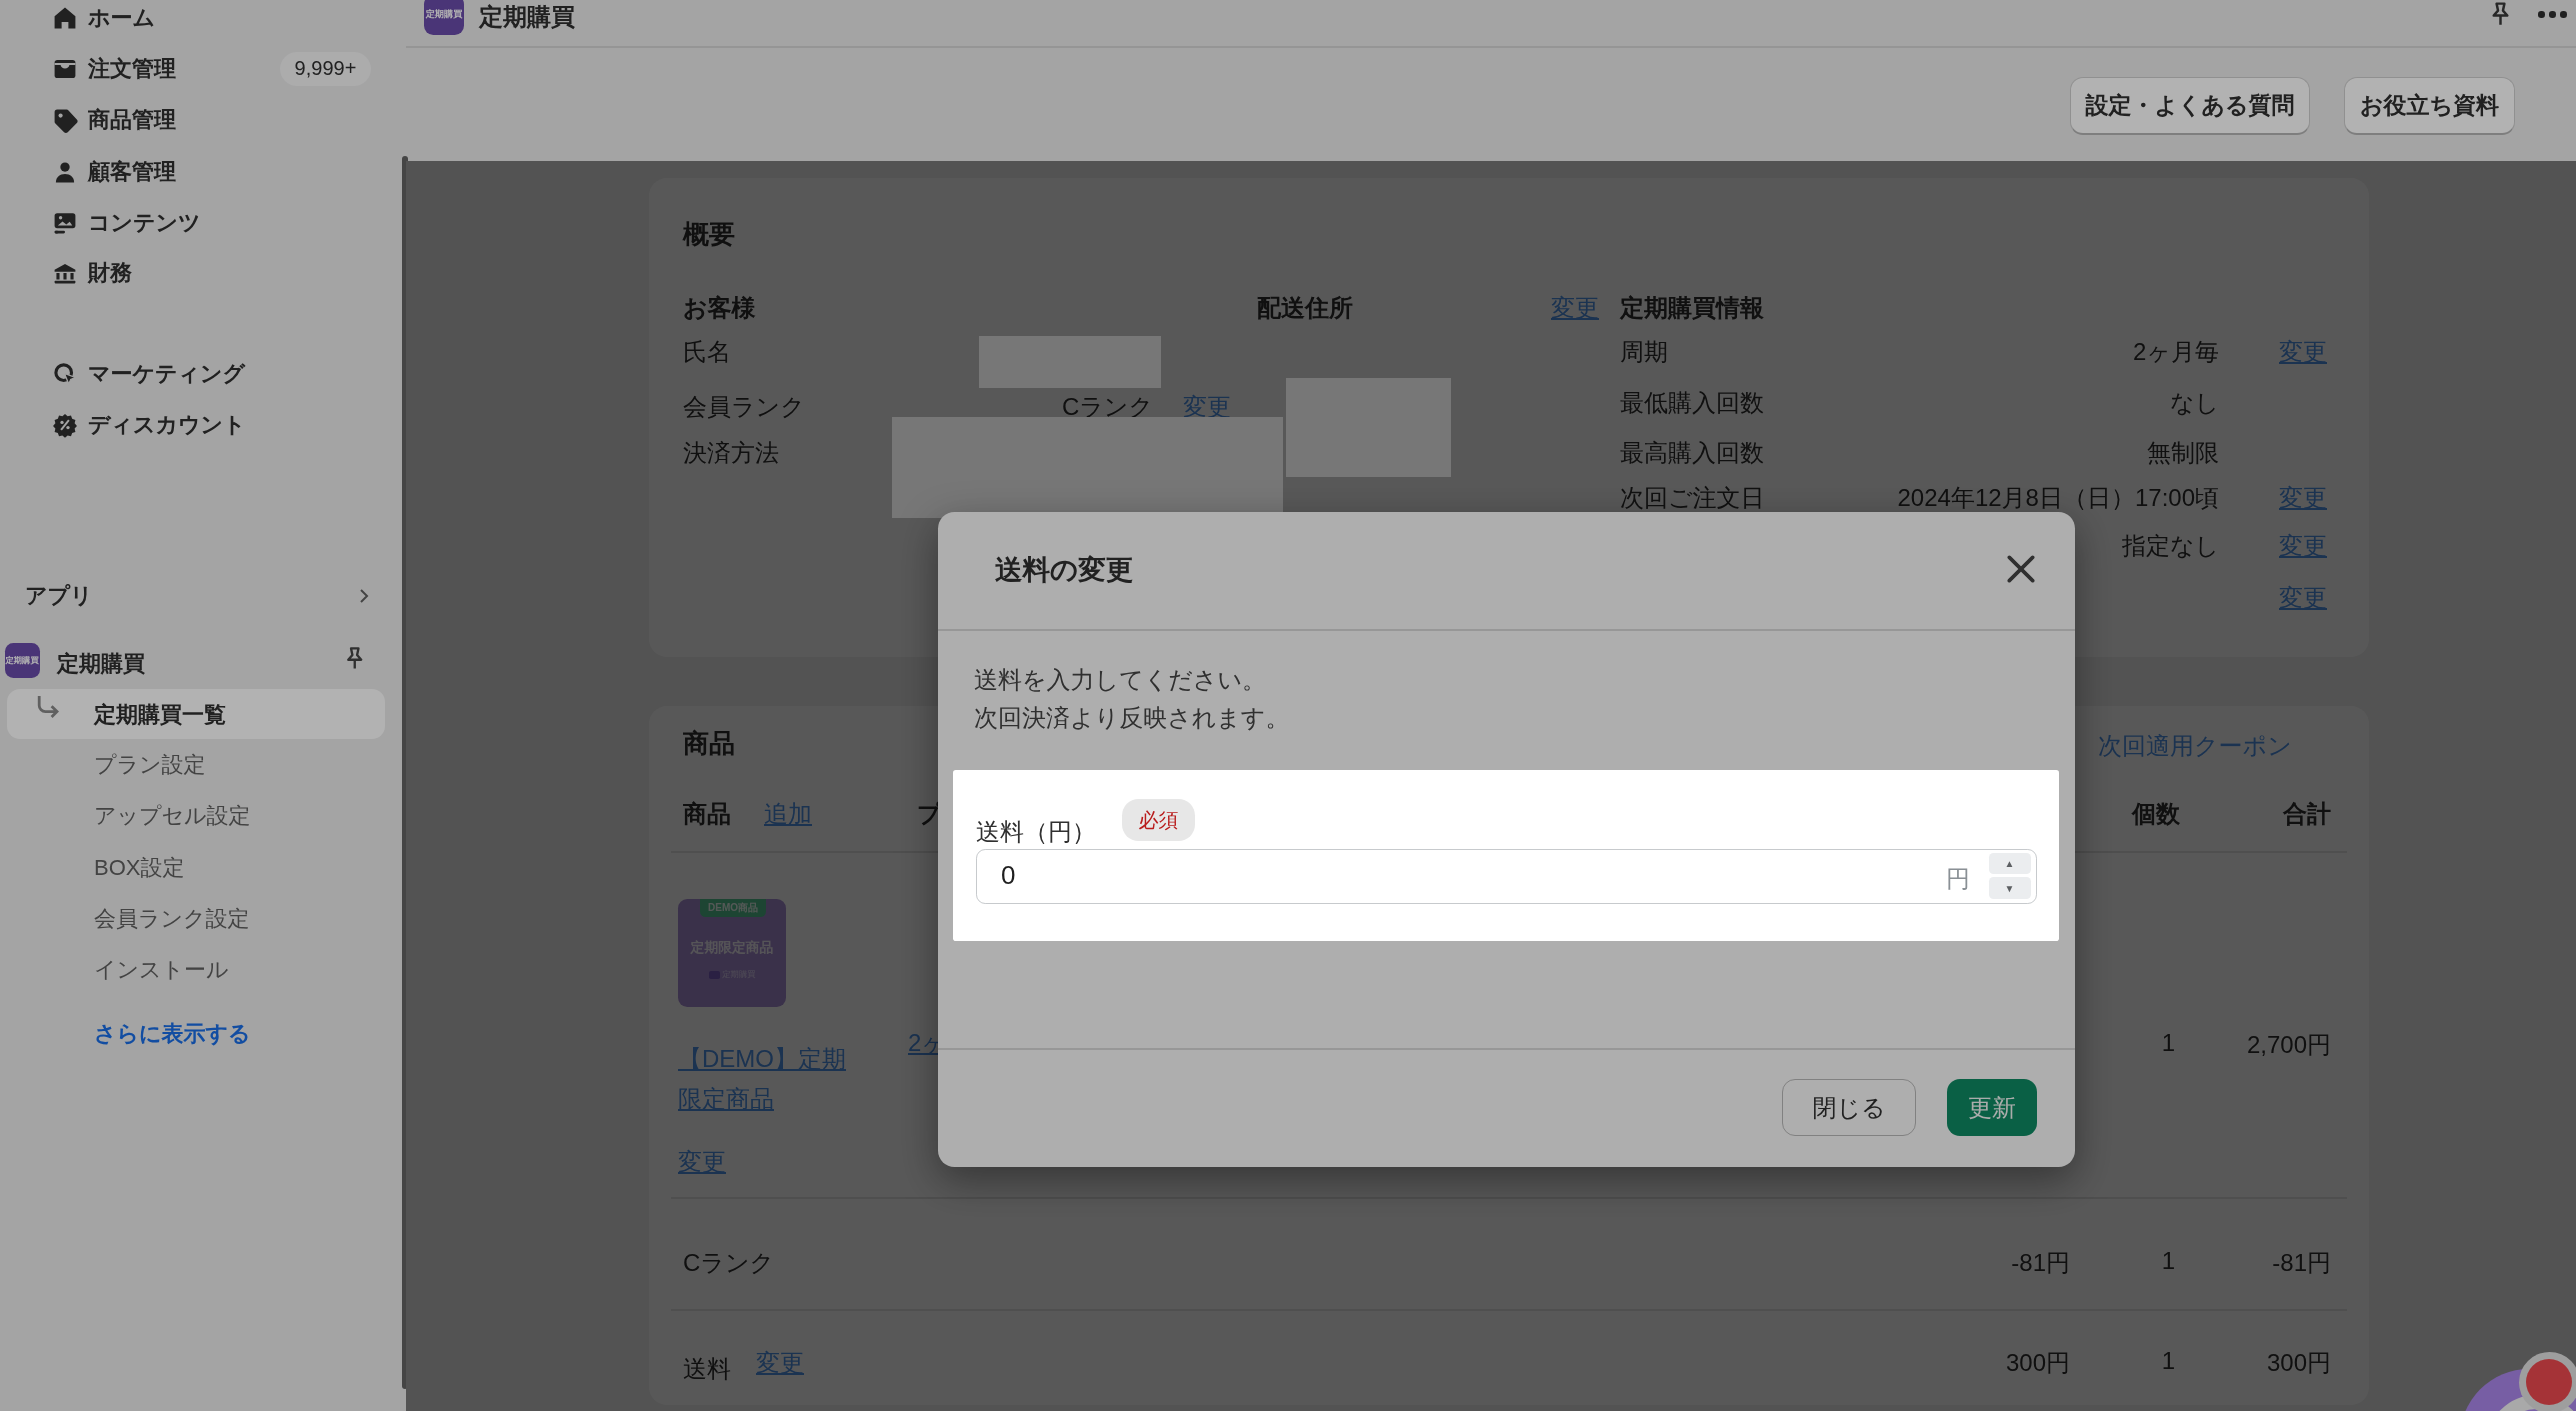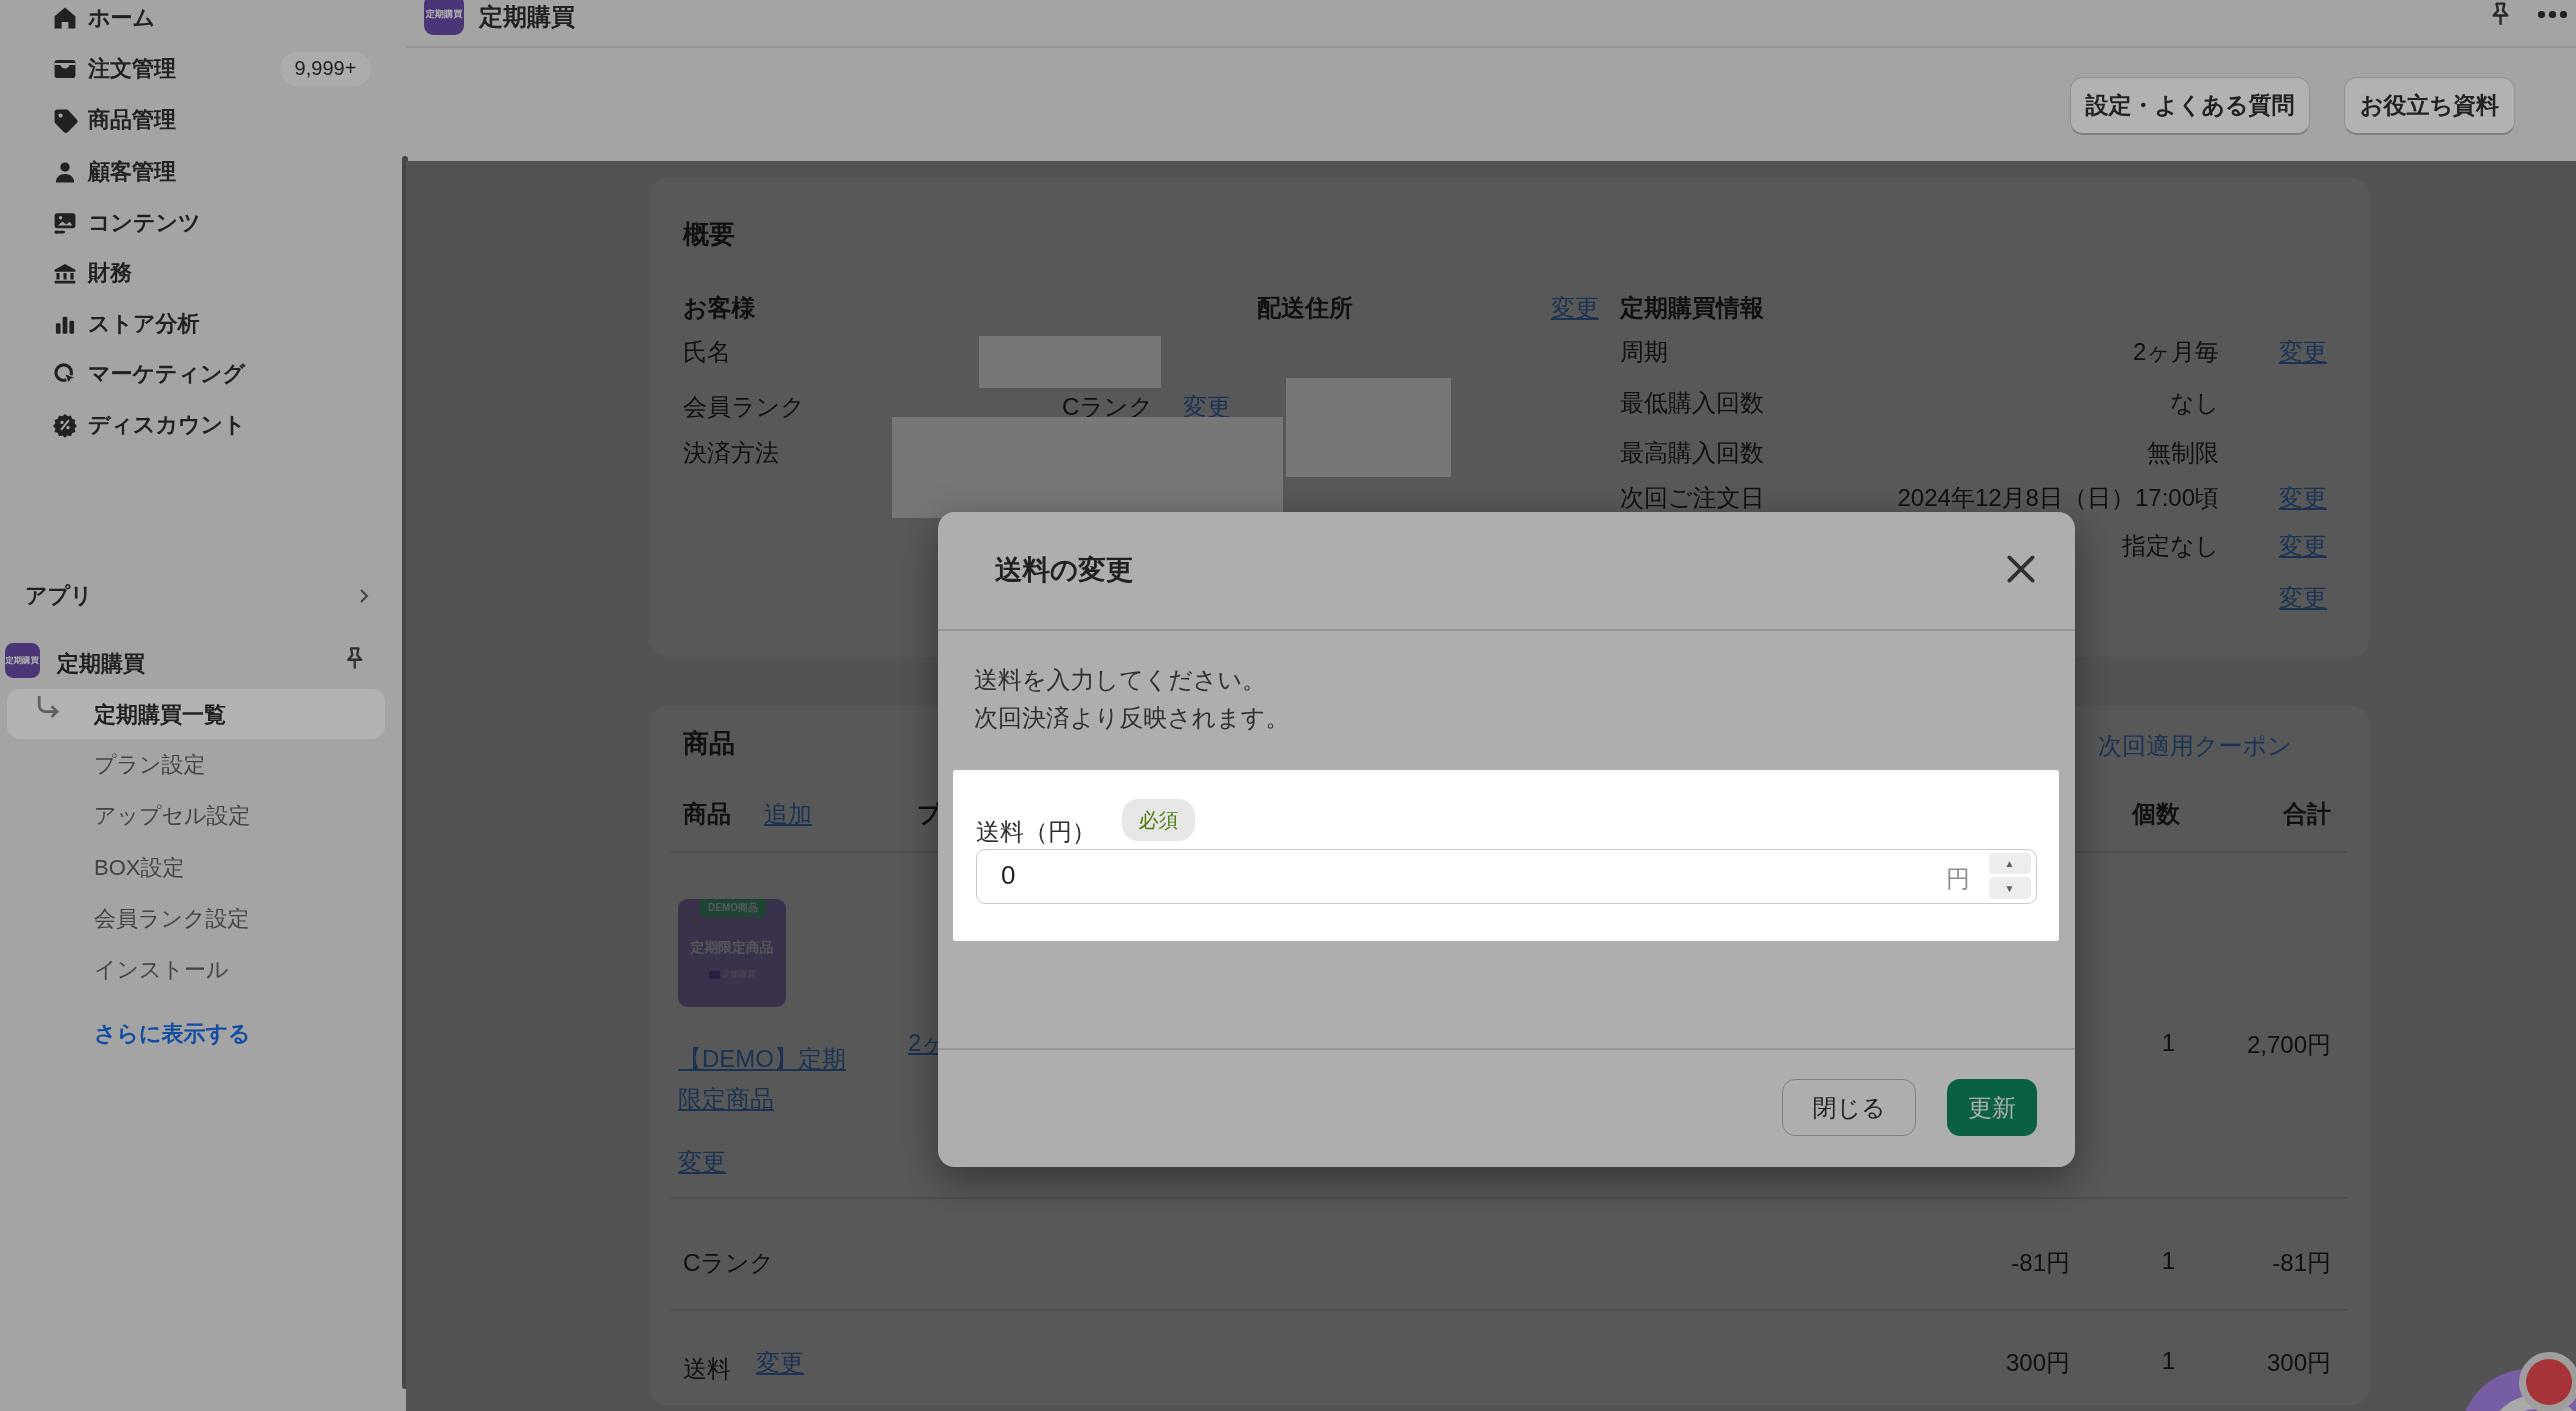--- a/index.html
+++ b/index.html
@@ -70,21 +70,21 @@
   .modal-fdiv{position:absolute;left:0;top:536px;width:100%;height:1.8px;background:#d9d9d9;}
   .btn-close{position:absolute;left:844px;top:567px;width:134px;height:57px;border:1.8px solid #b9b9b9;border-radius:13px;
              background:transparent;font-size:24px;color:#303030;display:flex;align-items:center;justify-content:center;cursor:pointer;text-align:center;}
   .btn-submit{position:absolute;left:1009px;top:567px;width:90px;height:57px;border-radius:13px;background:#0f8a63;
               font-size:24px;color:#f4f7f5;display:flex;align-items:center;justify-content:center;cursor:pointer;}
 
   
   .spotlight{position:absolute;left:953px;top:770px;width:1106px;height:171px;background:#ffffff;border-radius:2.8px;z-index:110;}
   .sp-labelrow{position:absolute;left:23px;top:22px;display:flex;align-items:center;}
   .sp-label{font-size:24px;color:#303030;margin-top:24px;}
-  .sp-badge{margin-left:26px;background:#e7e7e7;border-radius:16.5px;padding:7.3px 16.5px;font-size:20px;color:#4d7c0f;}
+  .sp-badge{margin-left:26px;background:#e7e7e7;border-radius:16.5px;padding:7.3px 16.5px;font-size:20px;color:#b91c1c;}
   .sp-inputwrap{position:absolute;left:23px;top:79px;width:1061px;height:55px;border:1.8px solid #c7cacd;border-radius:9.2px;background:#fff;}
   .sp-input{position:absolute;left:22px;top:3.7px;width:733px;height:44px;border:none;outline:none;font-size:26px;color:#1f1f1f;background:transparent;}
   .sp-suffix{position:absolute;right:66px;top:13px;font-size:24px;color:#8a9095;}
   .sp-steppers{position:absolute;right:5.5px;top:2.8px;width:42px;height:46px;display:flex;flex-direction:column;gap:2.8px;}
   .sp-step{flex:1;background:#ebedef;border-radius:4.6px;font-size:10px;color:#5c5f62;display:flex;align-items:center;justify-content:center;cursor:pointer;}
 
   
   .chat{position:absolute;left:2460px;top:1369px;width:138px;height:138px;border-radius:50%;background:#ab87eb;z-index:60;}
   .chat-ring{position:absolute;left:26px;top:26px;width:101px;height:101px;border-radius:50%;border:14.7px solid #f2f2f2;}
   .chat-badge-ring{position:absolute;left:59px;top:-17.4px;width:61px;height:61px;border-radius:50%;background:#e3e3e3;}
@@ -156,30 +156,20 @@
           <path fill="#303030" d="M2 7.5L10 3l8 4.5V9H2z"></path>
           <rect x="3.4" y="10" width="2.4" height="5" fill="#303030"></rect>
           <rect x="8.8" y="10" width="2.4" height="5" fill="#303030"></rect>
           <rect x="14.2" y="10" width="2.4" height="5" fill="#303030"></rect>
           <rect x="2" y="16" width="16" height="2" rx="0.6" fill="#303030"></rect>
         </svg>
       </span>
       <span class="nav-label">財務</span>
     </div>
 
-    <div class="nav-item" style="top:298px">
-      <span class="nav-icon">
-        <svg width="26" height="26" viewBox="0 0 20 20">
-          <rect x="3" y="9.5" width="3.6" height="8" rx="1" fill="#303030"></rect>
-          <rect x="8.2" y="4.5" width="3.6" height="13" rx="1" fill="#303030"></rect>
-          <rect x="13.4" y="7.5" width="3.6" height="10" rx="1" fill="#303030"></rect>
-        </svg>
-      </span>
-      <span class="nav-label">ストア分析</span>
-    </div>
 
     <div class="nav-item" style="top:348px">
       <span class="nav-icon">
         <svg width="26" height="26" viewBox="0 0 20 20">
           <circle cx="9" cy="9" r="6" fill="none" stroke="#303030" stroke-width="2.4"></circle>
           <path d="M9.5 9.5l8.4 3.2-3.5 1.5-1.5 3.5z" fill="#303030" stroke="#ebebeb" stroke-width="1"></path>
         </svg>
       </span>
       <span class="nav-label">マーケティング</span>
     </div>

